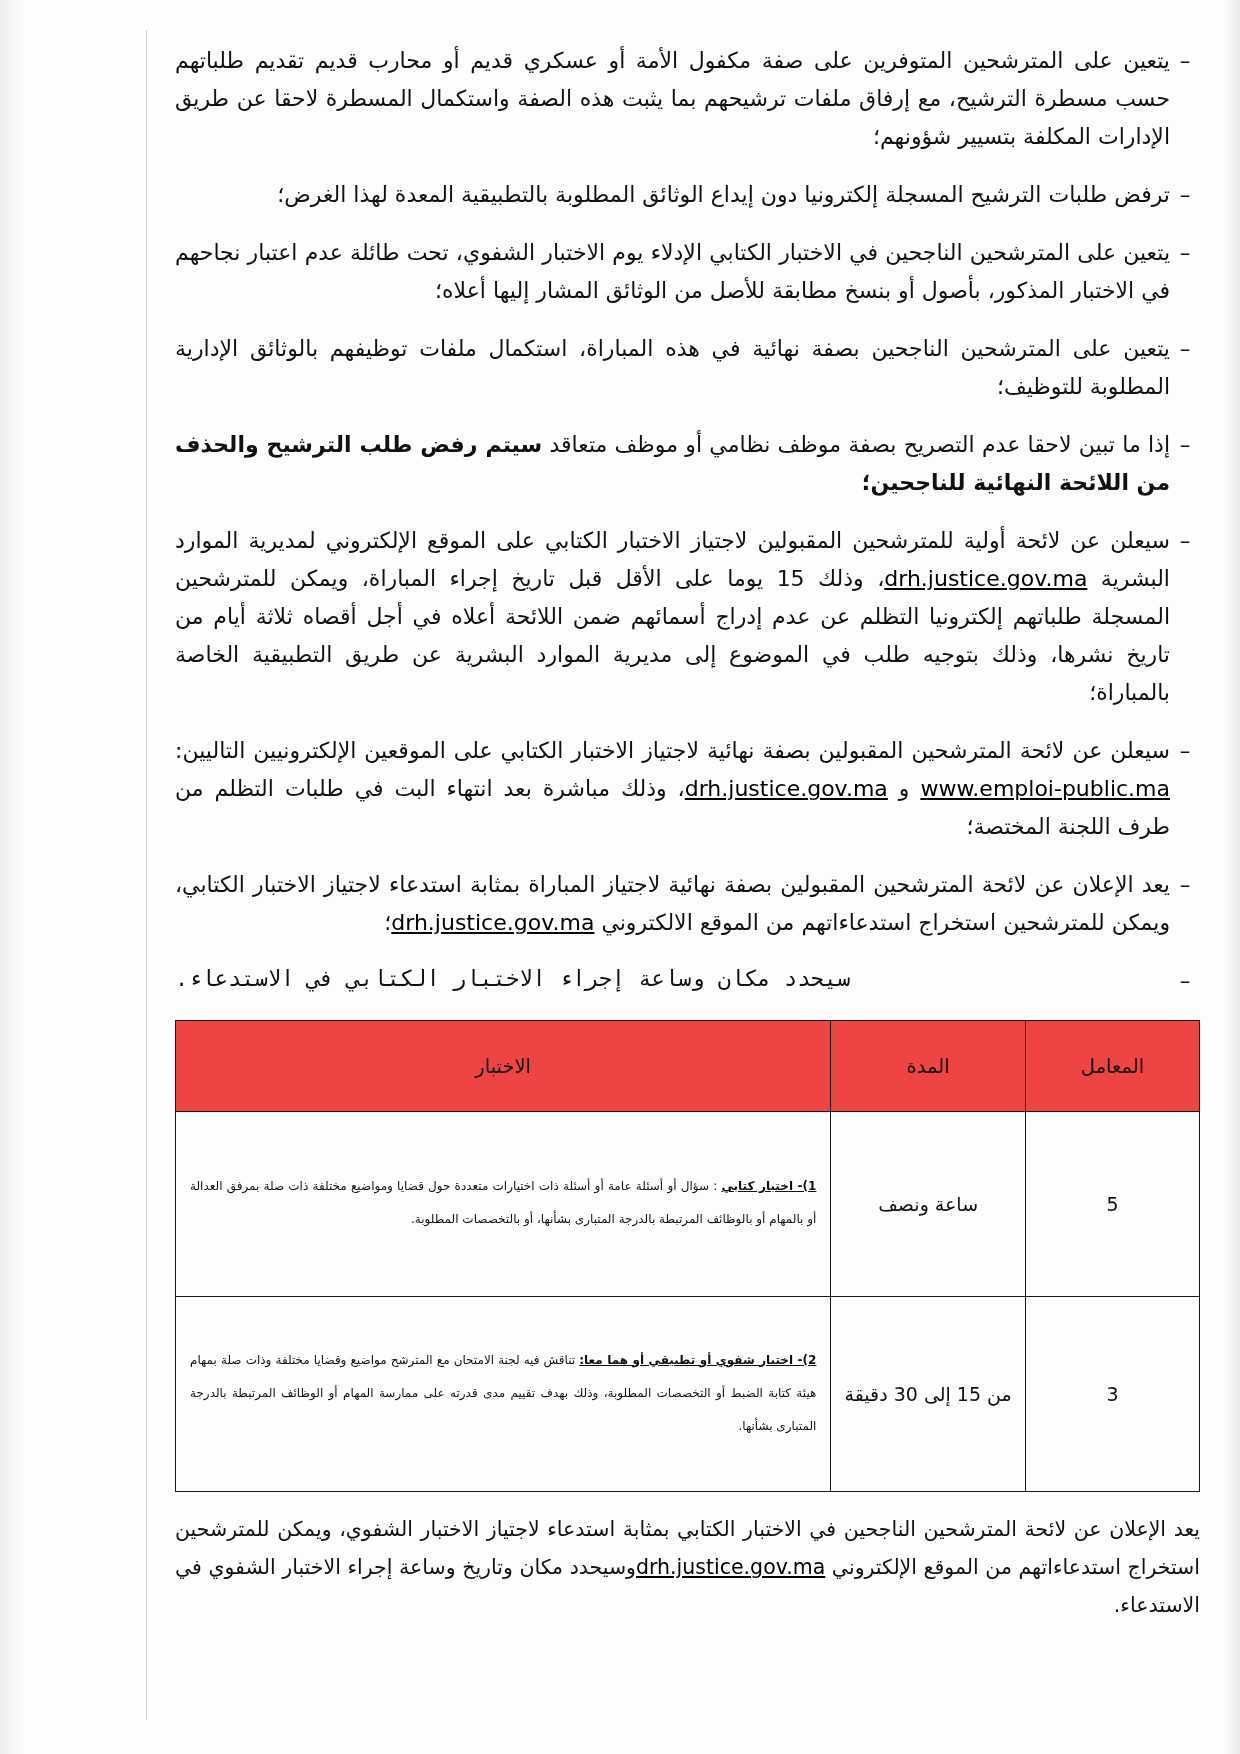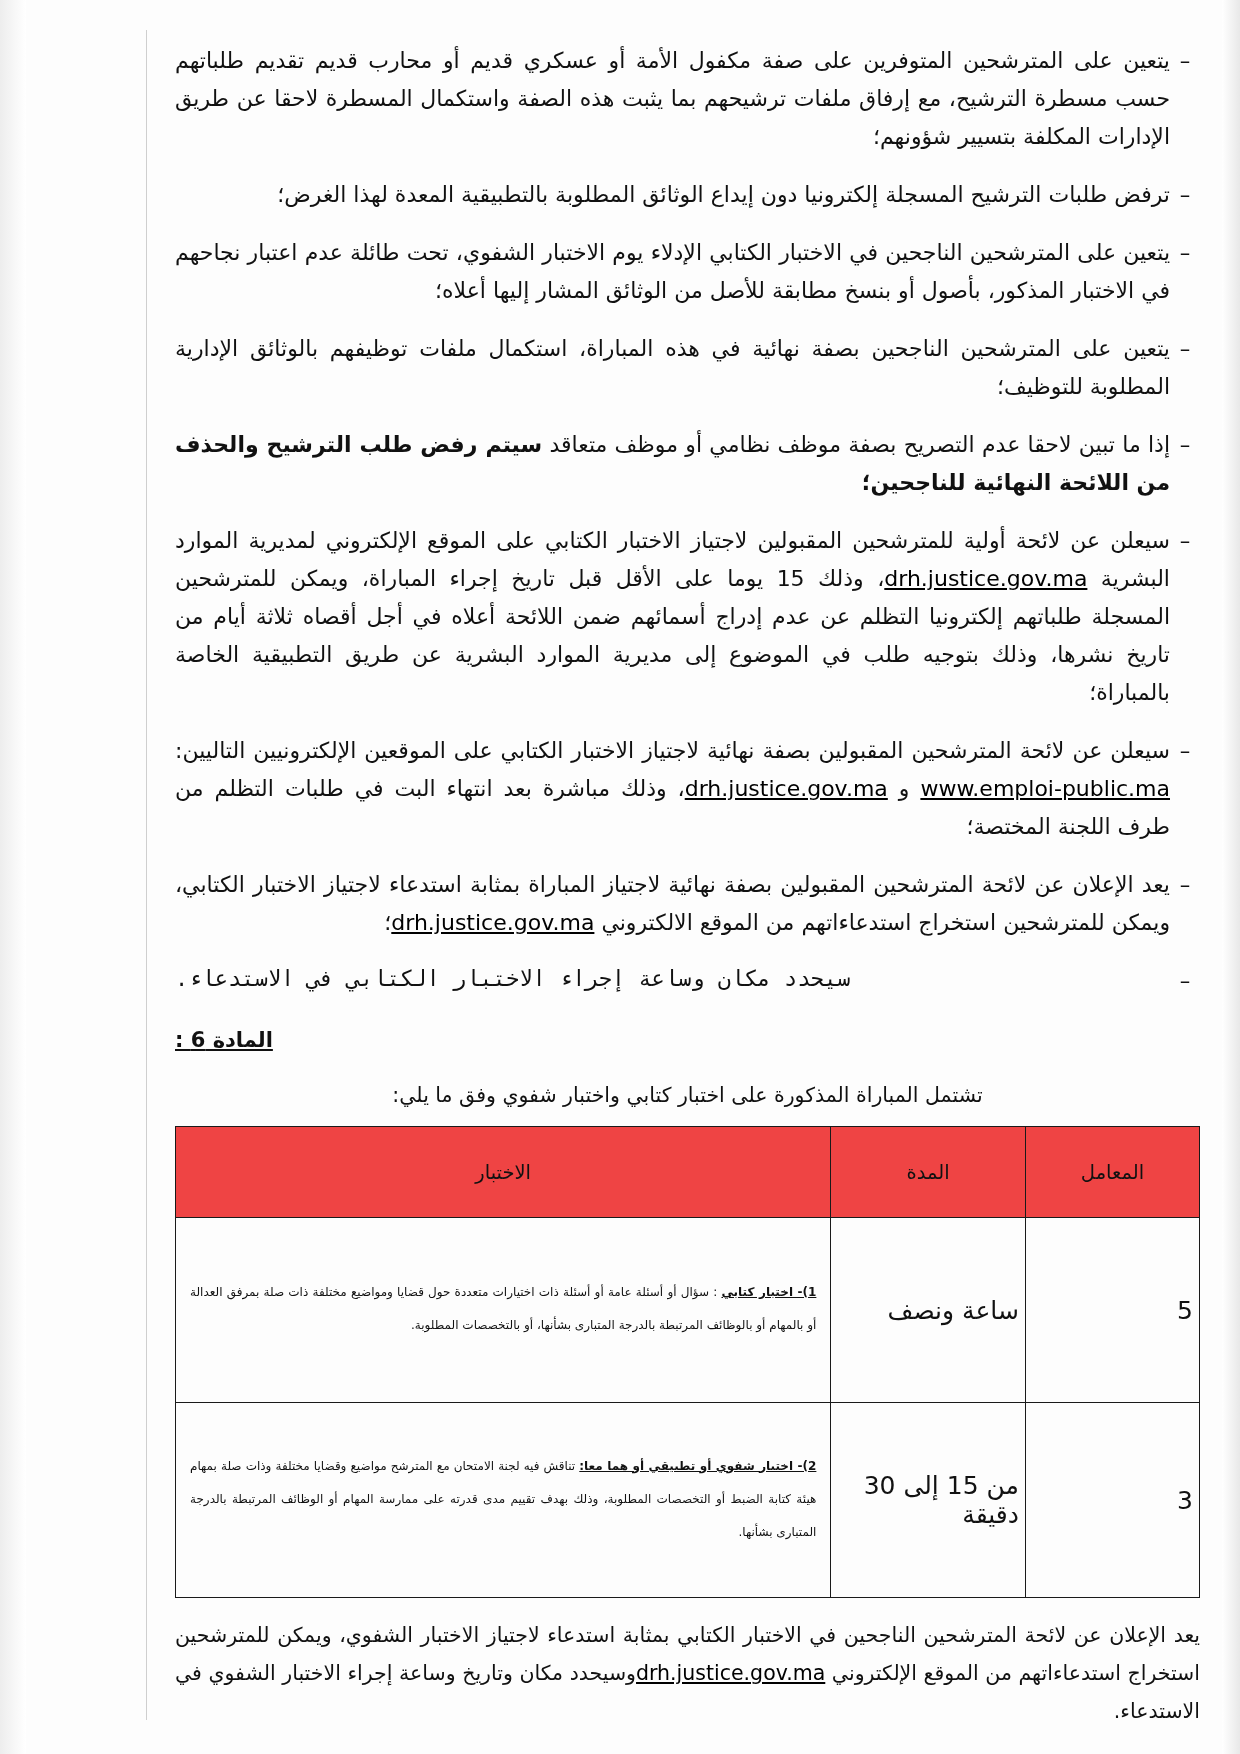--- a/index.html
+++ b/index.html
@@ -136,22 +136,22 @@
     padding: 20px 6px;
     text-align: center;
     height: 50px;
   }
   col.c-coef  { width: 17%; }
   col.c-dur   { width: 19%; }
   col.c-test  { width: 64%; }
 
   td.cell-coef,
   td.cell-dur {
-    text-align: right;
-    font-size: 25px;
+    text-align: center;
+    font-size: 19px;
     padding: 22px 6px;
   }
   td.cell-test {
     text-align: justify;
     font-size: 12px;
     line-height: 33px;
     padding: 16px 14px 18px 14px;
   }
   td.cell-test .lead {
     font-weight: bold;
@@ -215,23 +215,21 @@
     <div class="clause">
       <div class="clause-dash">–</div>
       <div class="clause-body"><span>يعد الإعلان عن لائحة المترشحين المقبولين بصفة نهائية لاجتياز المباراة بمثابة استدعاء لاجتياز الاختبار الكتابي، ويمكن للمترشحين استخراج استدعاءاتهم من الموقع الالكتروني </span><a class="doclink" href="#">drh.justice.gov.ma</a><span>؛</span></div>
     </div>
 
     <div class="clause">
       <div class="clause-dash">–</div>
       <div class="clause-body par-center-right">سيحدد مكان وساعة إجراء الاختبار الكتابي في الاستدعاء.</div>
     </div>
 
-    <div class="article-heading"><span class="inner">المادة 6 :</span></div>
-
-    <div class="intro-line">تشتمل المباراة المذكورة على اختبار كتابي واختبار شفوي وفق ما يلي:</div>
+
 
     <table class="exam-table">
       <colgroup>
         <col class="c-coef">
         <col class="c-dur">
         <col class="c-test">
       </colgroup>
       <thead>
         <tr>
           <th>المعامل</th>

